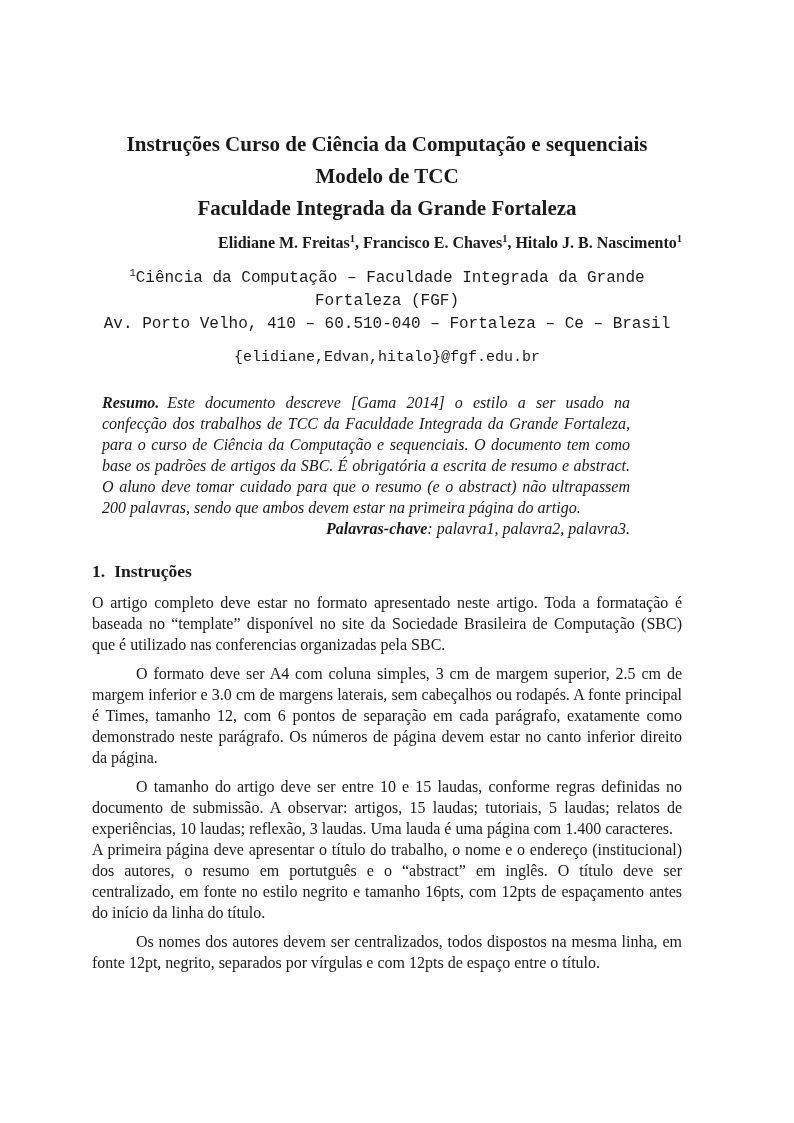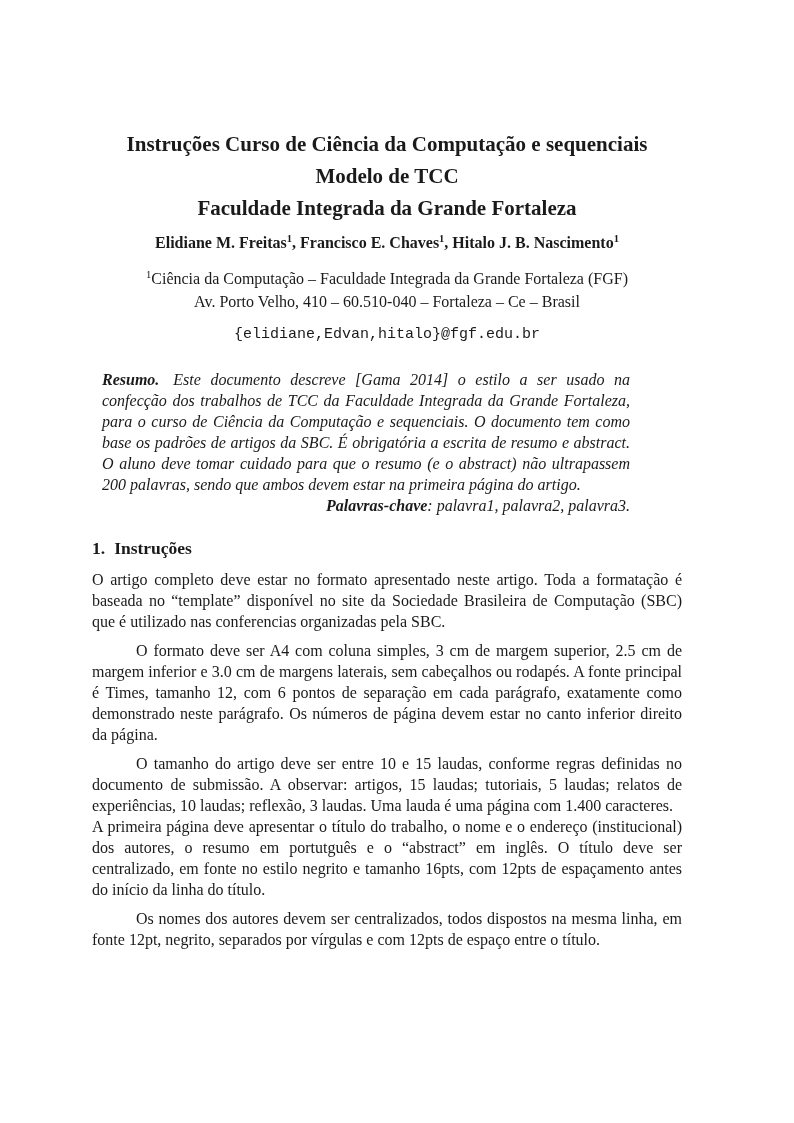--- a/index.html
+++ b/index.html
@@ -27,38 +27,38 @@
     text-align: center;
     font-weight: bold;
     font-size: 21px;
     line-height: 32px;
     margin: 0;
   }
   .title .tline { display: block; }
 
   .authors {
     margin-top: 9px;
-    text-align: center;
+    text-align: right;
     font-weight: bold;
     font-size: 16px;
     line-height: 20px;
   }
   sup.fnmark {
     font-size: 10.5px;
     vertical-align: super;
     line-height: 0;
   }
 
   .affiliation {
     margin-top: 14px;
     text-align: center;
     font-size: 16px;
     line-height: 23px;
   }
-  .affiliation .aline { display: block; }
+  .affiliation .aline { display: block; font-family: Liberation Mono, monospace; }
 
   .email {
     margin-top: 13px;
     text-align: center;
     font-family: "Liberation Mono", monospace;
     font-size: 15px;
     line-height: 17px;
     letter-spacing: 0;
   }
 
@@ -66,21 +66,21 @@
   .abs-block {
     margin: 26px 52px 0 10px;   
     font-style: italic;
     font-size: 16px;
     line-height: 21px;
     text-align: justify;
   }
   .abs-block.second { margin-top: 14px; }
   .abs-label {
     font-weight: bold;
-    margin-right: 14px;
+    margin-right: 8px;
   }
   .kw-line { text-align: right; }
   .kw-label { font-weight: bold; }
 
   
   .sec-heading {
     margin: 21px 0 10px 0;
     font-size: 17.5px;
     font-weight: bold;
     line-height: 22px;

